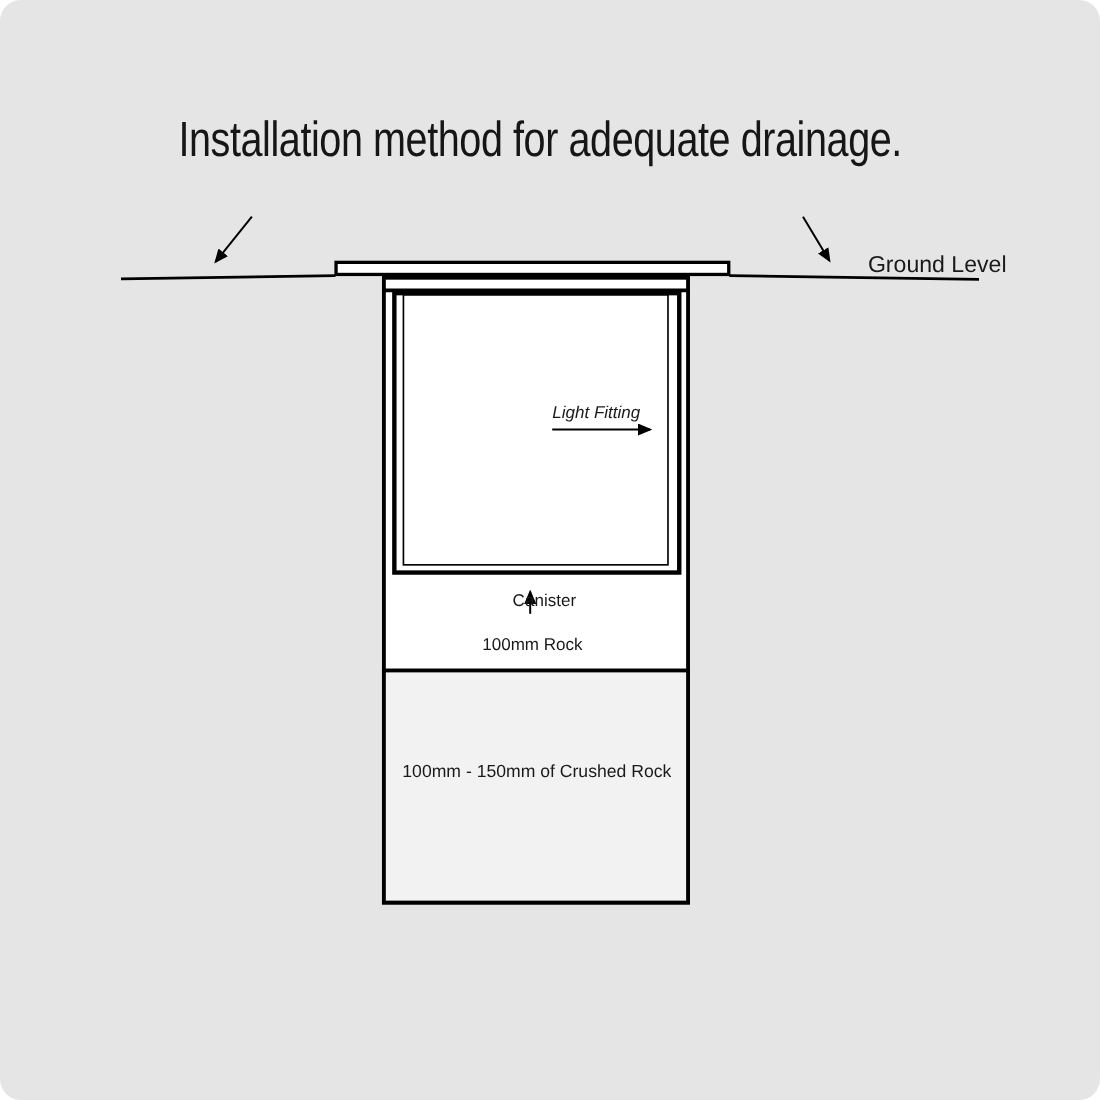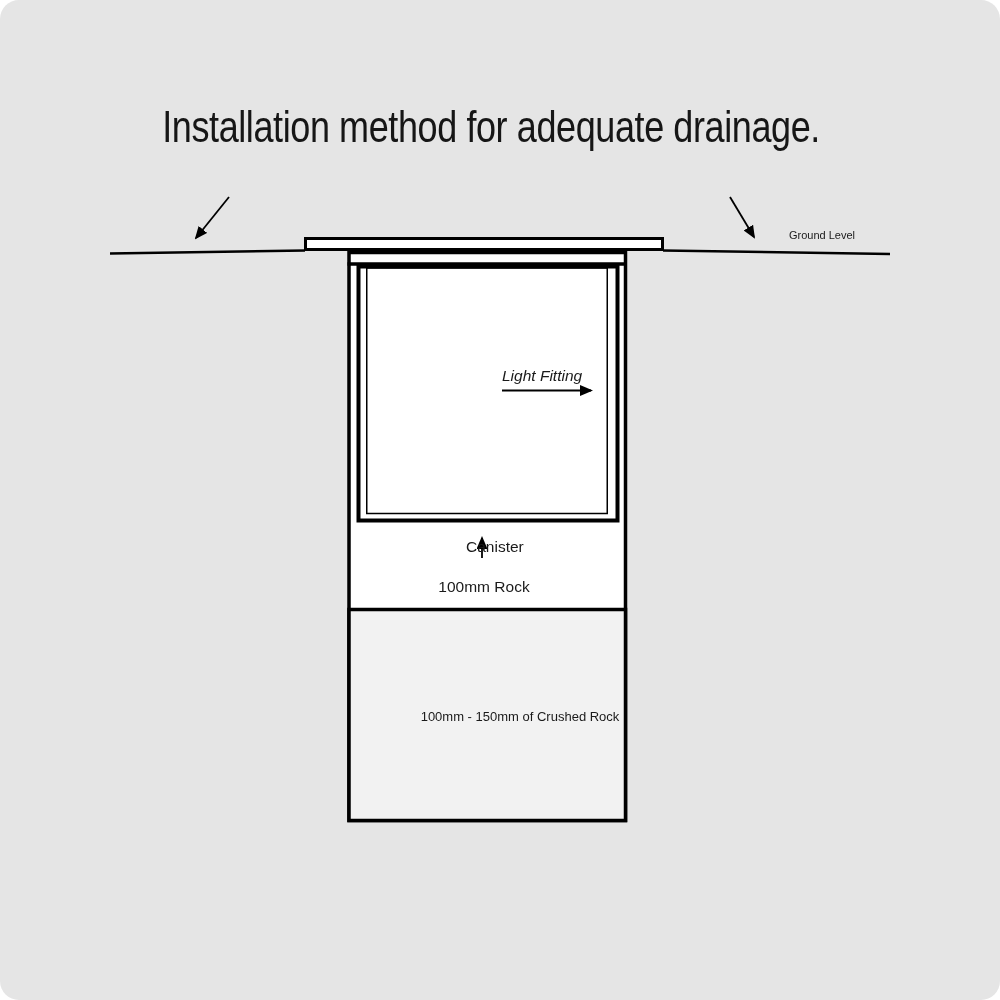--- a/index.html
+++ b/index.html
@@ -11,25 +11,25 @@
     color:#1a1a1a;
     overflow:hidden;
     border-radius:19px;
   }
   .diagram-svg{position:absolute;left:0;top:0;width:1000px;height:1000px;}
   .label{position:absolute;line-height:1;white-space:nowrap;color:#1a1a1a;}
   .title-wrap{position:absolute;left:0;top:101px;width:982px;text-align:center;}
   .title-text{display:inline-block;font-size:45px;font-weight:400;transform:scaleX(0.80);letter-spacing:-0.5px;color:#161616;}
   .subtitle-wrap{position:absolute;left:0;top:177px;width:958px;text-align:center;}
   .subtitle-text{display:inline-block;font-size:16.5px;transform:scaleX(0.90);}
-  .ground-level{left:789px;top:230px;font-size:11px;}
+  .ground-level{left:789px;top:230px;font-size:21px;}
   .light-fitting{left:502px;top:368px;font-size:15.5px;font-style:italic;}
   .canister{left:466px;top:539px;font-size:15.5px;}
   .space-wrap{position:absolute;left:349px;top:579px;width:270px;text-align:center;font-size:15.5px;line-height:1;}
-  .rock-wrap{position:absolute;left:352px;top:710px;width:272px;text-align:center;font-size:13px;line-height:1;margin-left:32px;}
+  .rock-wrap{position:absolute;left:352px;top:694px;width:272px;text-align:center;font-size:16px;line-height:1;}
 </style>
 </head>
 <body>
 
 <div class="canvas">
 
   <svg class="diagram-svg" viewBox="0 0 1000 1000" xmlns="http://www.w3.org/2000/svg">
     <defs>
       <marker id="ah" markerUnits="userSpaceOnUse" markerWidth="13" markerHeight="11" refX="11" refY="5.5" orient="auto">
         <path d="M0,0 L13,5.5 L0,11 Z" fill="#000000"></path>

